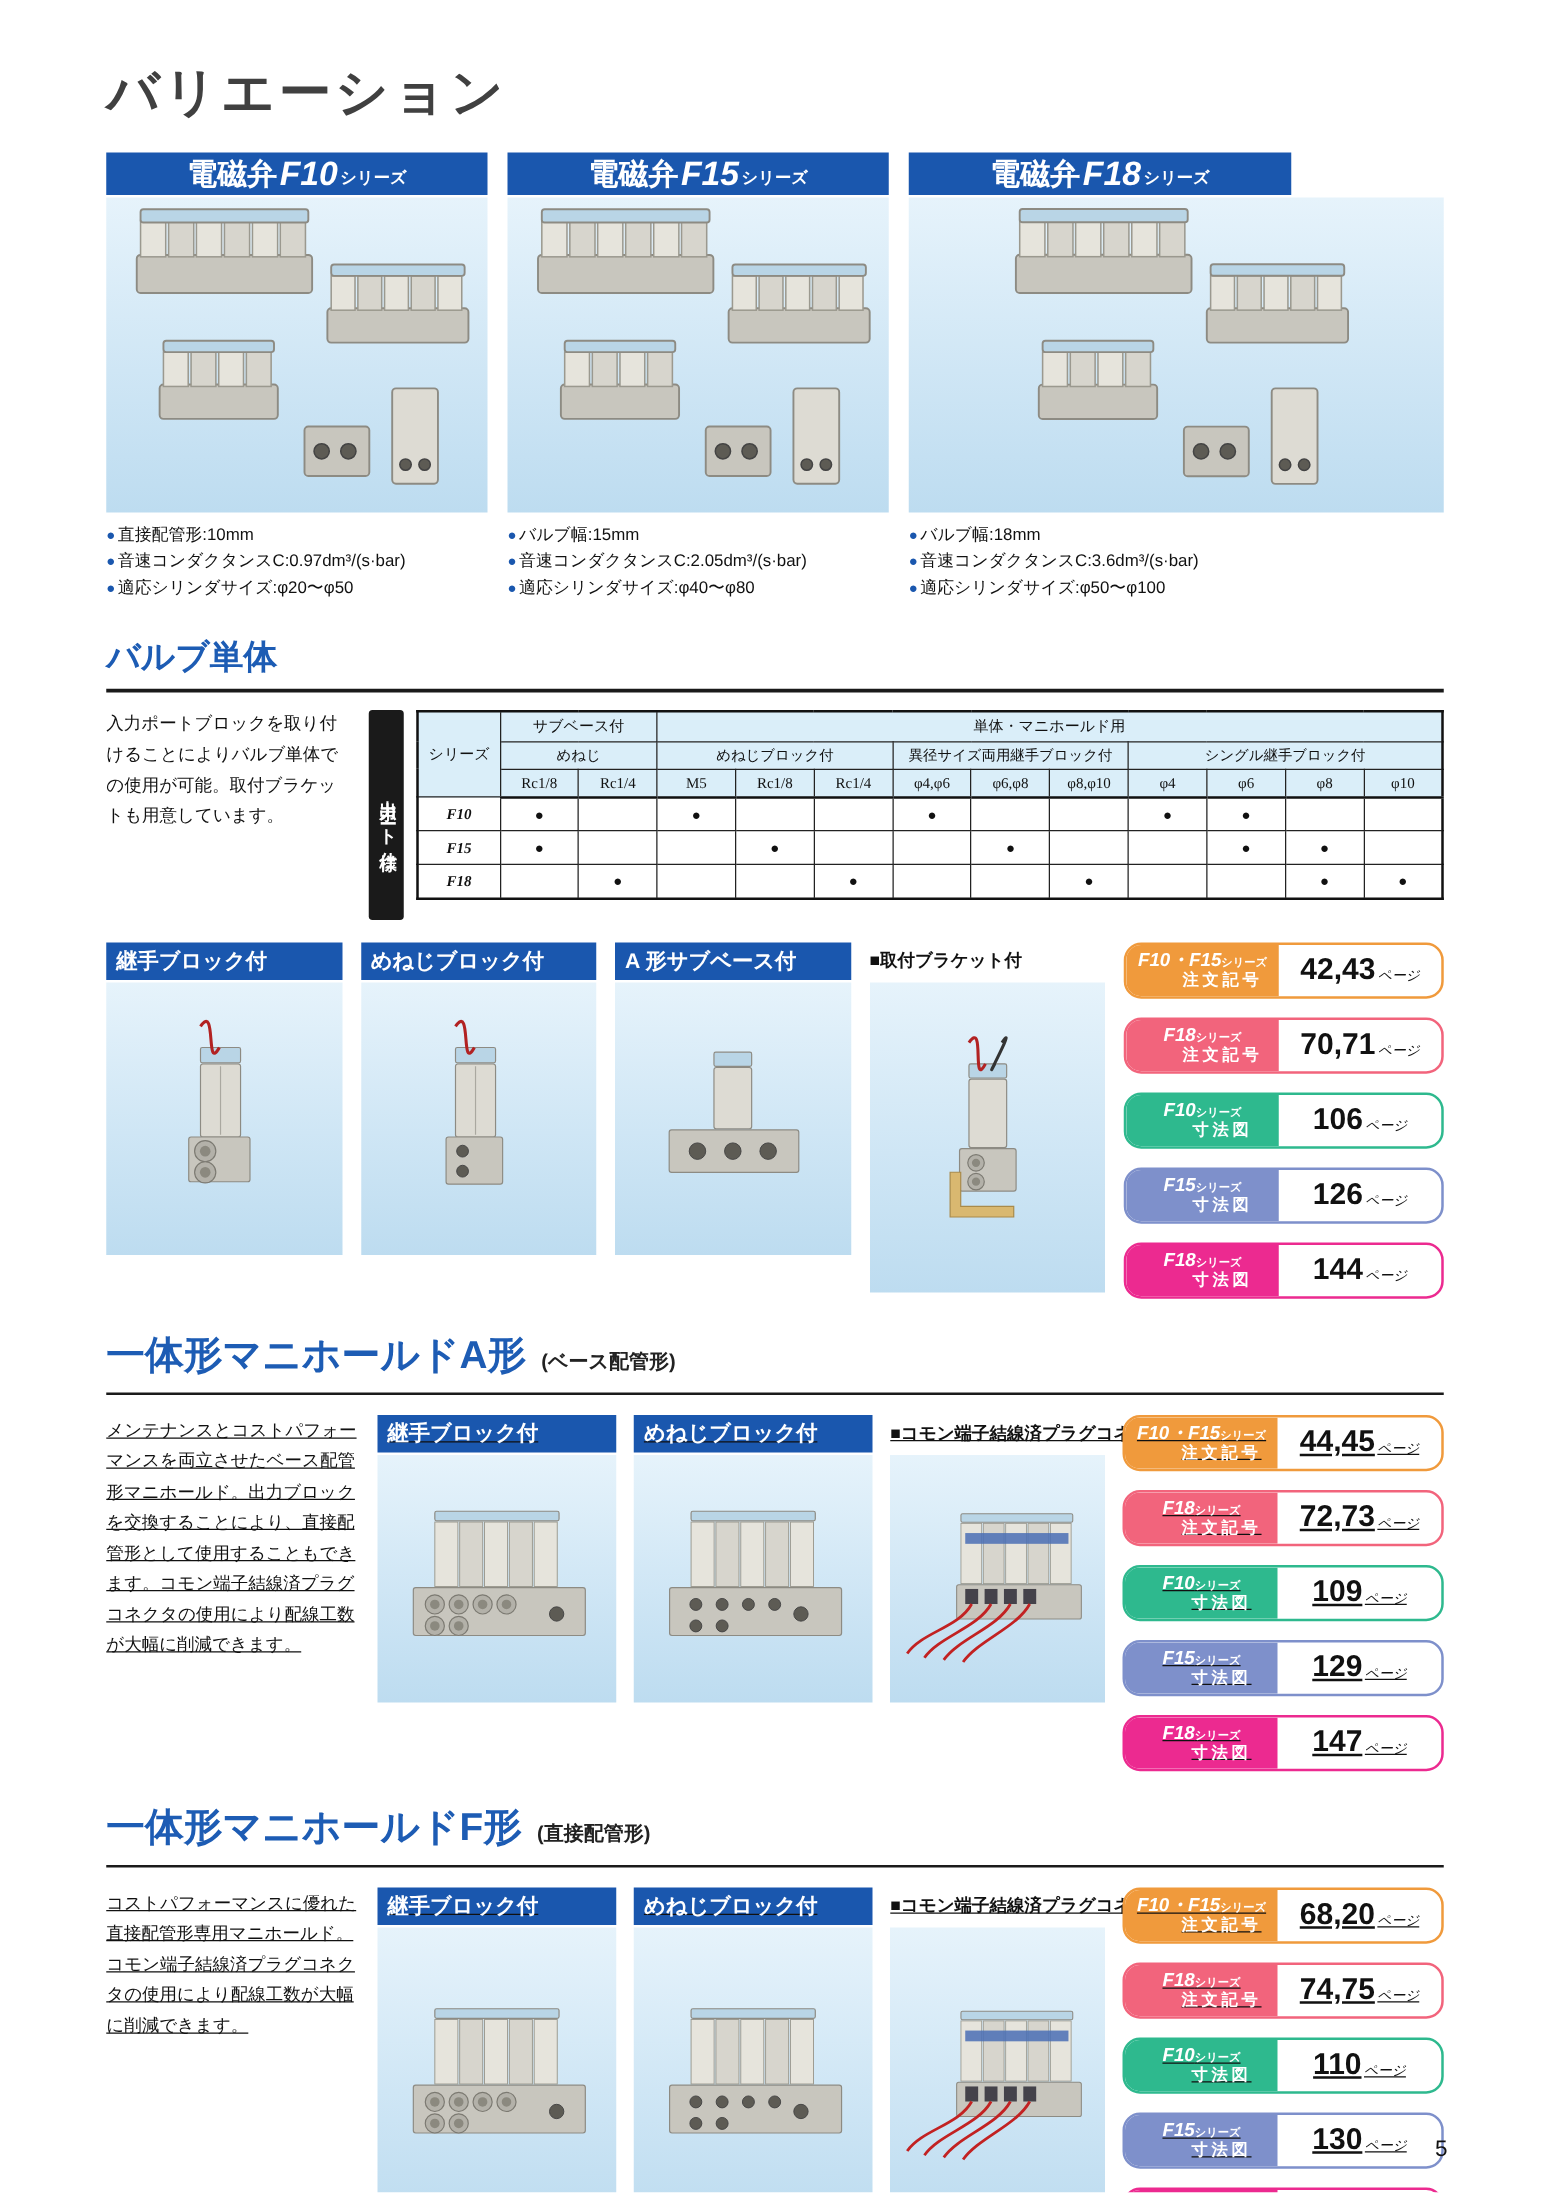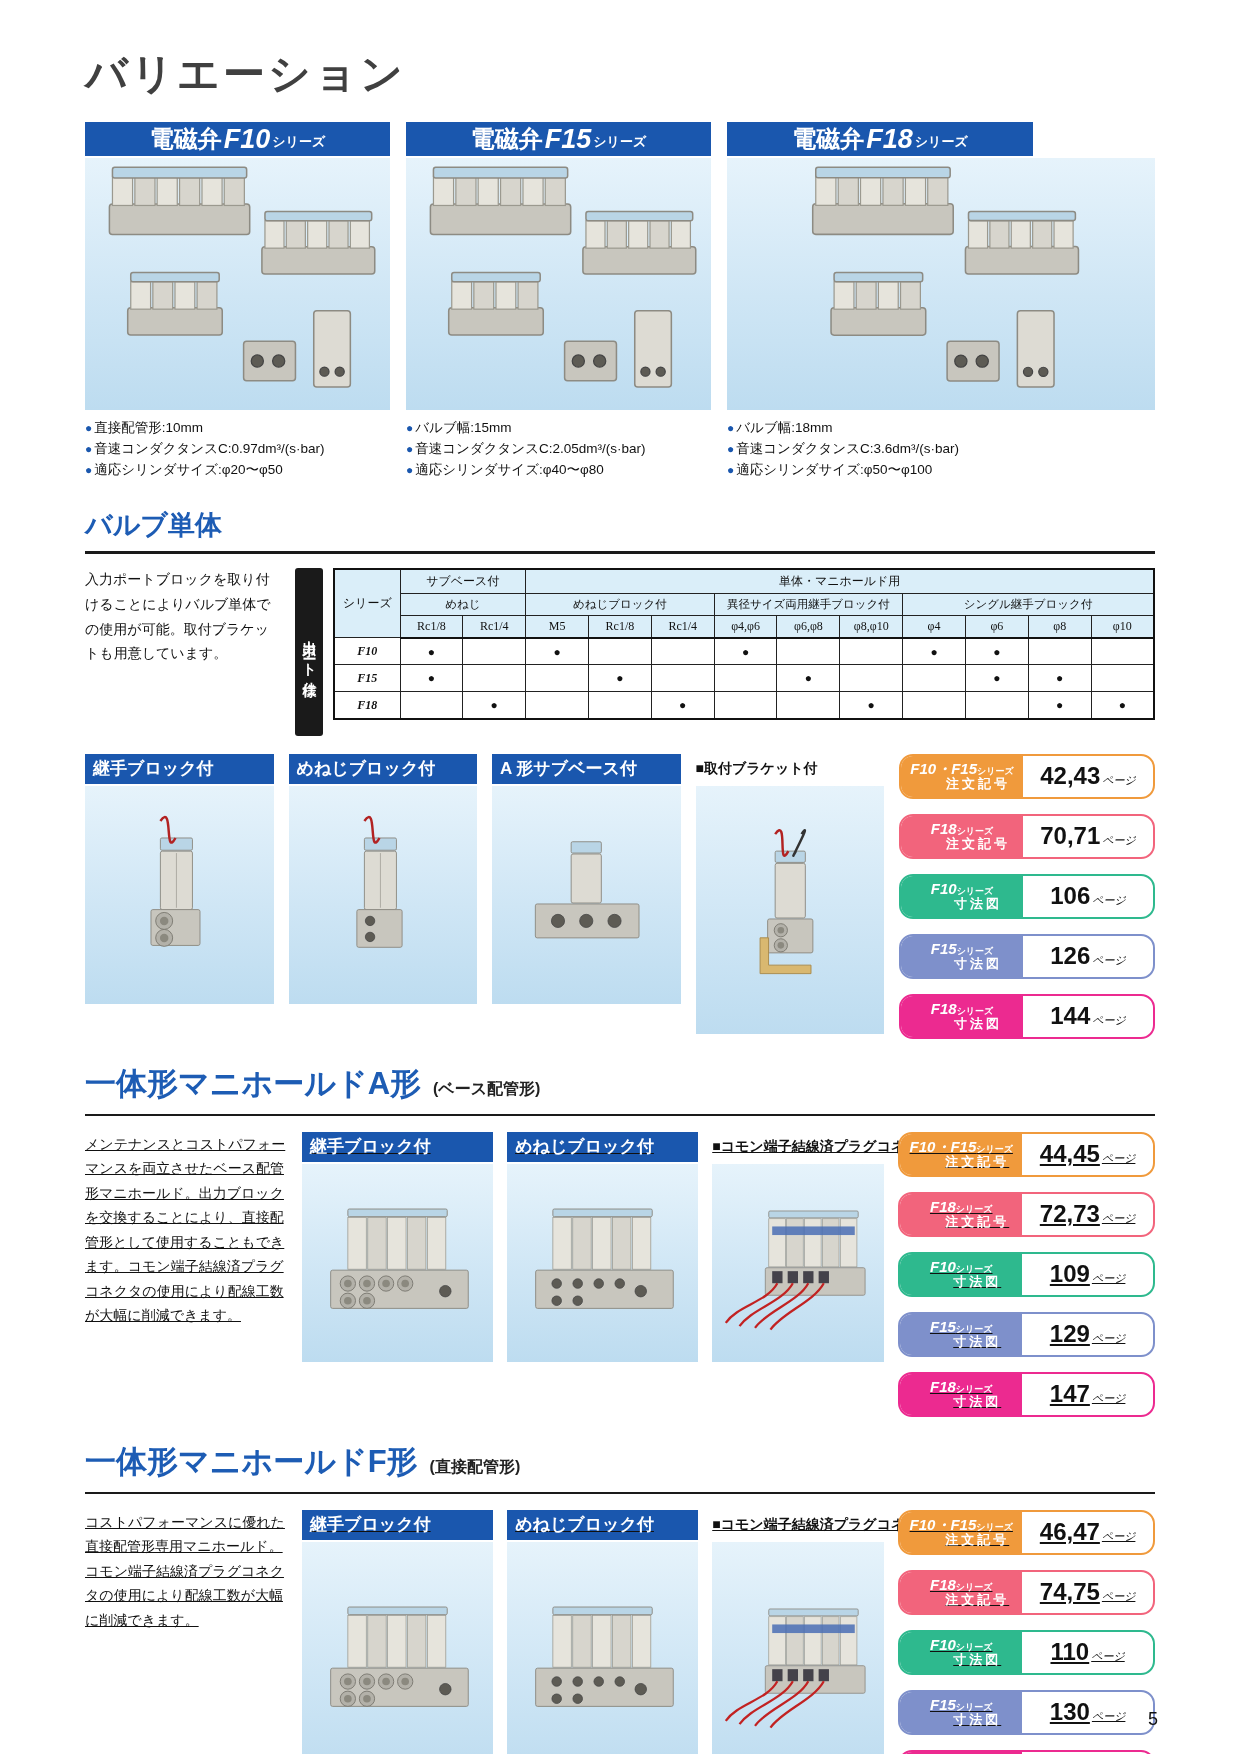--- a/index.html
+++ b/index.html
@@ -677,21 +677,21 @@
               <path d="M130,106 C118,128 82,140 68,160" stroke="#c22222" stroke-width="2.6" fill="none"></path>
             </svg></div>
     </div>
     <div class="badges-col">
           <div class="badge" style="--bc: #f09a3c;">
     <div class="badge-left">
       <div class="badge-line1"><span class="badge-model">F10・F15</span><span class="badge-model-suffix">シリーズ</span></div>
       <div class="badge-line2">注文記号</div>
     </div>
     <div class="badge-right">
-      <span class="badge-page">46,47</span>
+      <span class="badge-page">68,20</span>
       <span class="badge-unit">ページ</span>
     </div>
   </div>
           <div class="badge" style="--bc: #f2647c;">
     <div class="badge-left">
       <div class="badge-line1"><span class="badge-model">F18</span><span class="badge-model-suffix">シリーズ</span></div>
       <div class="badge-line2">注文記号</div>
     </div>
     <div class="badge-right">
       <span class="badge-page">74,75</span>

